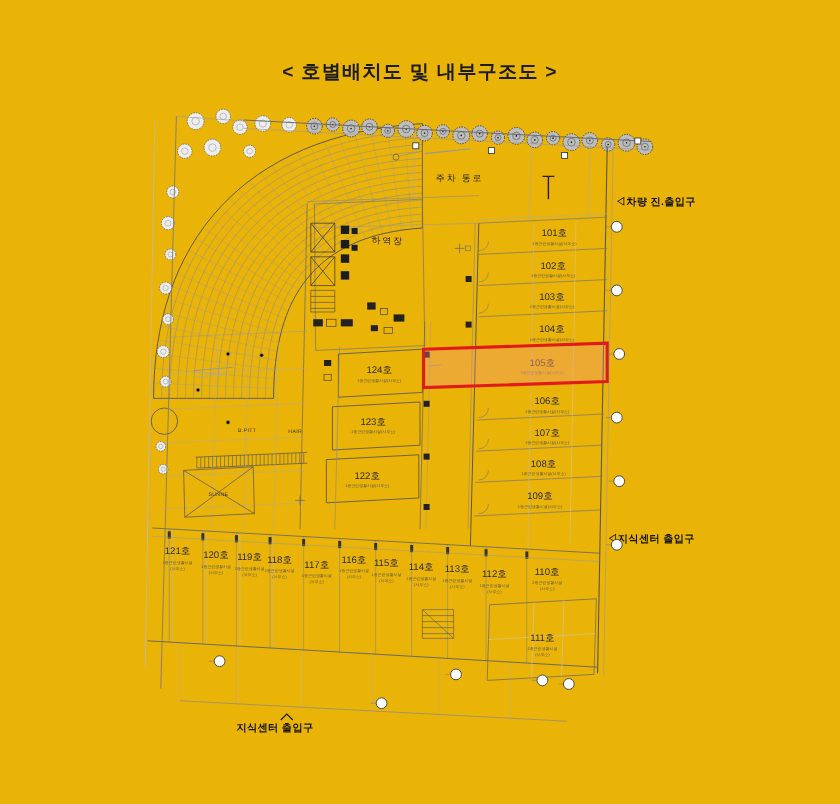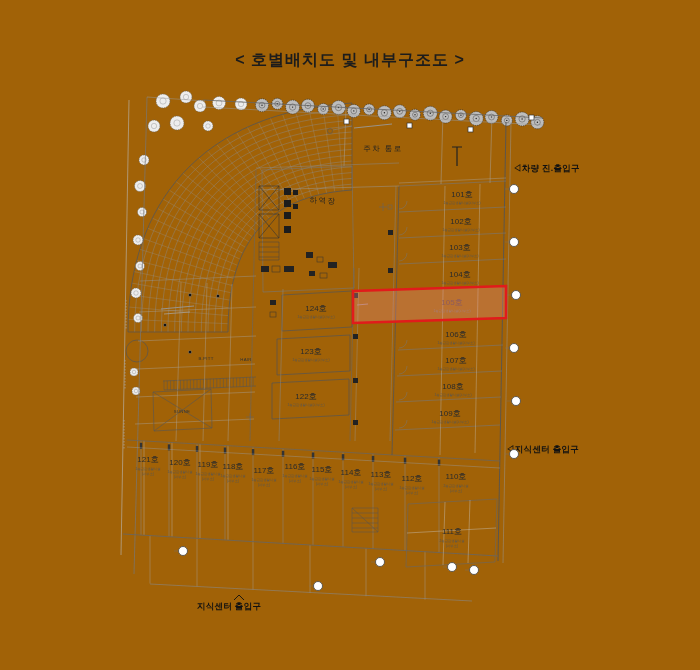--- a/index.html
+++ b/index.html
@@ -1,16 +1,16 @@
 <!DOCTYPE html>
 <html><head>
 <meta charset="utf-8">
 <style>
   html,body{margin:0;padding:0;background:#fff;}
-  .stage{position:relative;width:700px;height:670px;background:#a16207;overflow:hidden;
+  .stage{position:relative;width:700px;height:670px;background:#eab308;overflow:hidden;
          font-family:"Liberation Sans",sans-serif;}
   .title{position:absolute;top:50px;left:0;width:700px;text-align:center;
          font-size:16px;font-weight:700;letter-spacing:1px;color:#1c1c1c;}
   svg{position:absolute;left:0;top:0;}
   svg text{font-family:"Liberation Sans",sans-serif;}
   .t8{font-size:8px;fill:#2b2b2b;text-anchor:middle;}
   .t8r{font-size:8px;fill:#8f5c5c;text-anchor:middle;}
   .sub{font-size:3.3px;fill:#555;text-anchor:middle;}
   .subr{font-size:3.3px;fill:#a57d7d;text-anchor:middle;}
   .tenant{font-size:4.3px;fill:#333;text-anchor:middle;letter-spacing:.3px;}

